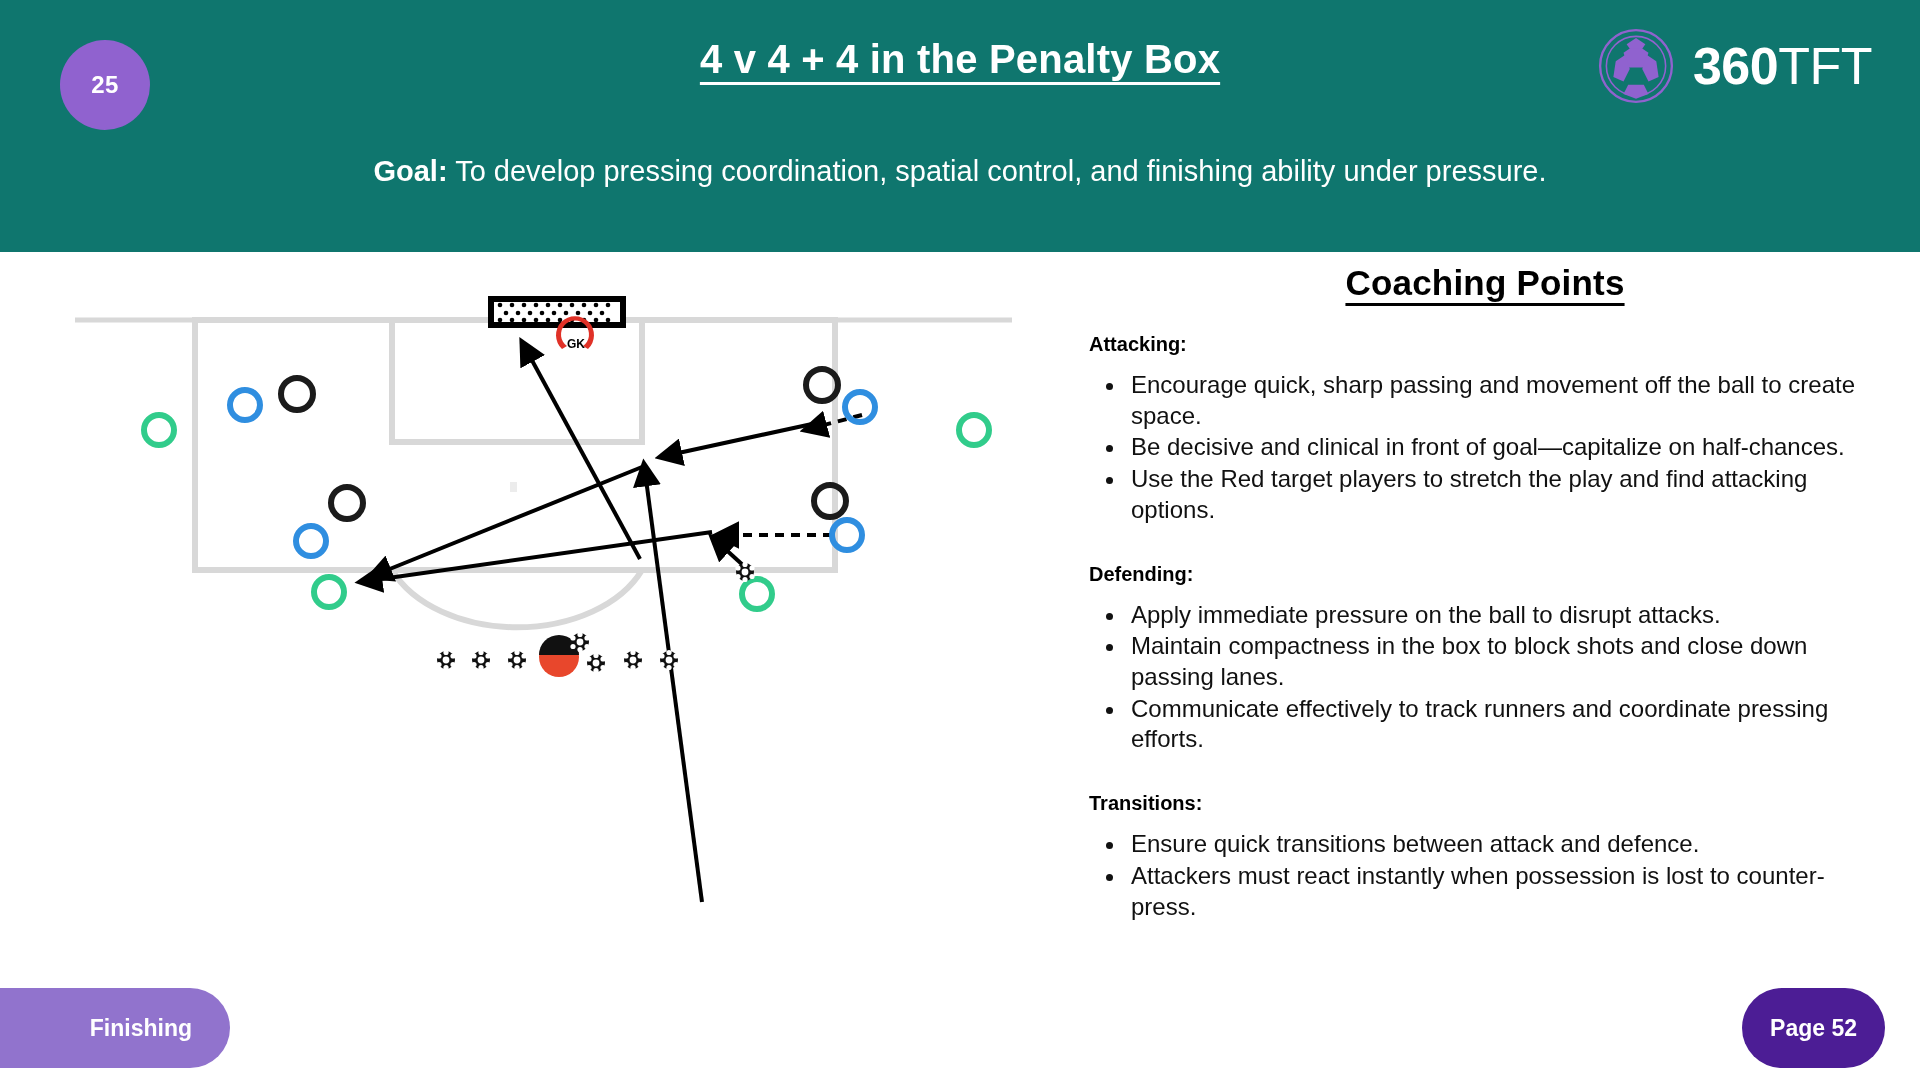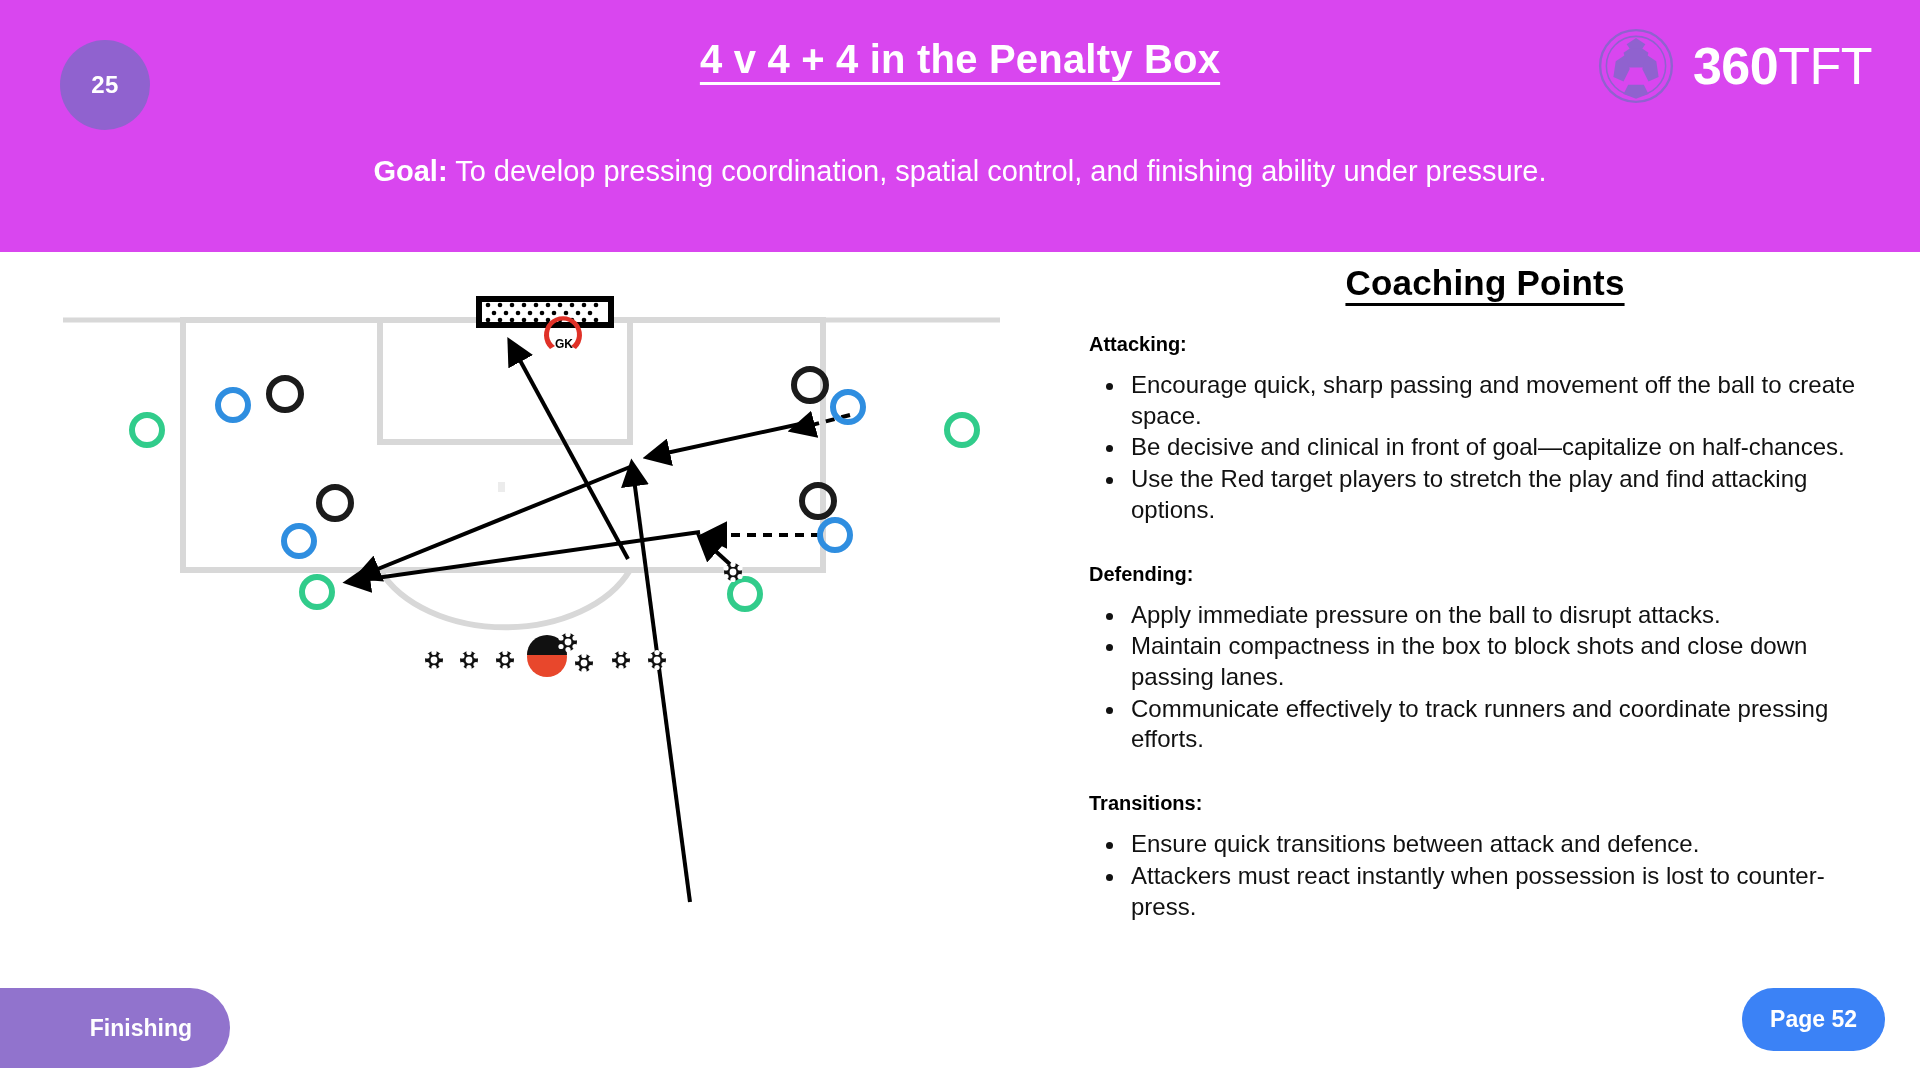--- a/index.html
+++ b/index.html
@@ -6,21 +6,21 @@
   html,body { width:1920px; height:1080px; overflow:hidden; }
   body {
     font-family:"Liberation Sans", sans-serif;
     background:#ffffff;
     position:relative;
   }
 
   
   .header {
     position:absolute; left:0; top:0; width:1920px; height:252px;
-    background:#d946ef;
+    background:#0f766e;
   }
   .badge-25 {
     position:absolute; left:60px; top:40px;
     width:90px; height:90px; border-radius:50%;
     background:#9062cf;
     display:flex; align-items:center; justify-content:center;
     color:#ffffff; font-size:24px; font-weight:bold;
     letter-spacing:0.5px;
   }
   .title-block {
@@ -46,21 +46,21 @@
     display:flex; align-items:center; gap:18px;
   }
   .logo-wordmark {
     font-size:52px; color:#ffffff; letter-spacing:-0.5px;
     font-weight:400; line-height:1;
   }
   .logo-wordmark .bold { font-weight:700; }
 
   
   .pitch-panel {
-    position:absolute; left:0; top:252px; width:1055px; height:720px;
+    position:absolute; left:12px; top:252px; width:1055px; height:720px;
   }
 
   
   .cp-panel {
     position:absolute; left:1085px; top:252px; width:800px; height:720px;
   }
   .cp-title {
     text-align:center; font-size:35px; font-weight:bold; color:#000;
     text-decoration:underline; text-underline-offset:8px;
     text-decoration-thickness:3px;
@@ -82,22 +82,22 @@
   .pill-finishing {
     position:absolute; left:-70px; top:988px;
     width:300px; height:80px; border-radius:40px;
     background:#9173cd;
     display:flex; align-items:center; justify-content:flex-end;
     padding-right:38px;
     color:#ffffff; font-size:23px; font-weight:bold;
   }
   .pill-page {
     position:absolute; right:35px; top:988px;
-    min-width:140px; height:63px; border-radius:40px;
-    background:#3b82f6;
+    min-width:140px; height:80px; border-radius:40px;
+    background:#4c1d95;
     display:flex; align-items:center; justify-content:center;
     padding:0 28px;
     color:#ffffff; font-size:23px; font-weight:bold;
   }
 </style>
 </head>
 <body>
 
 <div class="header">
 

